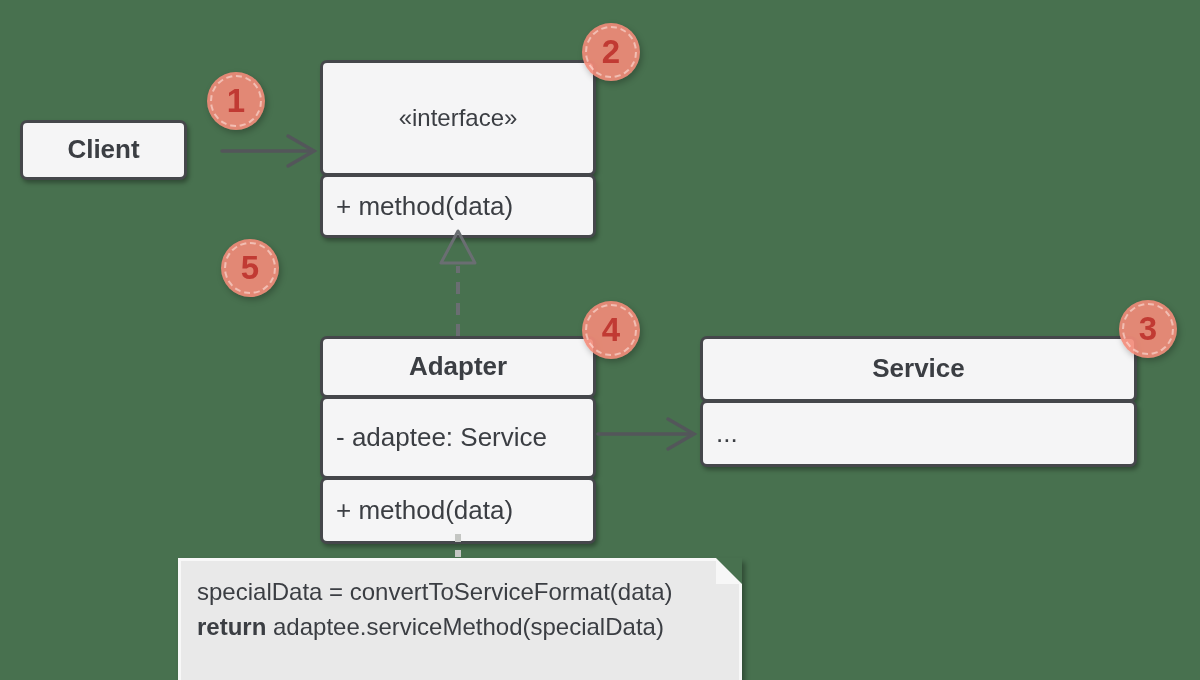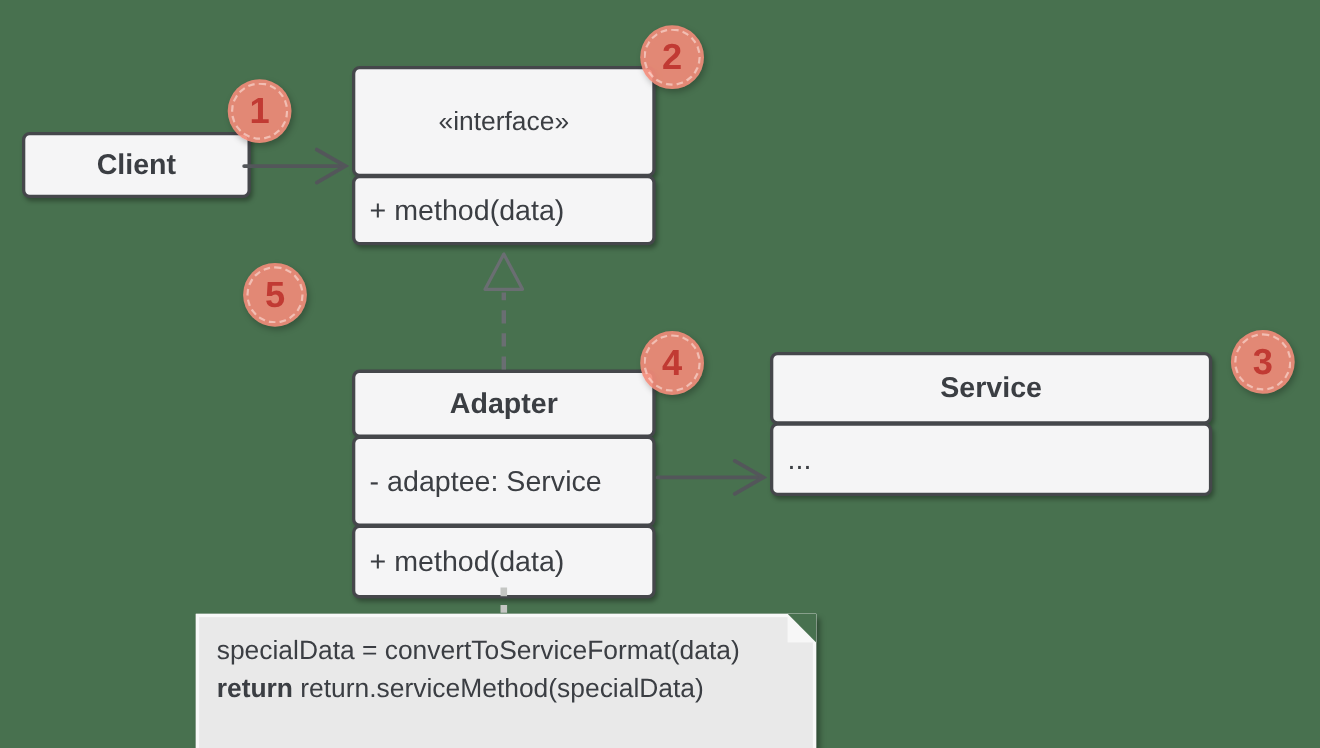--- a/index.html
+++ b/index.html
@@ -126,52 +126,52 @@
 
     <line class="solid-line" x1="598" y1="434" x2="690" y2="434"></line>
     <polyline class="chevron" points="668,419 694,434 668,449"></polyline>
 
     <line class="dash-line" x1="458" y1="336" x2="458" y2="266"></line>
     <polygon class="triangle" points="458,231 441,263 475,263"></polygon>
 
     <line class="note-dash" x1="458" y1="534" x2="458" y2="557"></line>
   </svg>
 
-  <div class="uml-box" style="left:20px; top:120px; width:208px;">
+  <div class="uml-box" style="left:20px; top:120px; width:167px;">
     <div class="compartment head" style="height:60px">
       <div class="class-title">Client</div>
     </div>
   </div>
 
   <div class="uml-box" style="left:320px; top:60px; width:276px;">
-    <div class="compartment head" style="height:101px">
+    <div class="compartment head" style="height:116px">
       <div class="stereotype">«interface»</div>
     </div>
     <div class="compartment member" style="height:64px">+ method(data)</div>
   </div>
 
   <div class="uml-box" style="left:320px; top:336px; width:276px;">
     <div class="compartment head" style="height:62px">
       <div class="class-title">Adapter</div>
     </div>
     <div class="compartment member" style="height:83px">- adaptee: Service</div>
     <div class="compartment member" style="height:67px">+ method(data)</div>
   </div>
 
-  <div class="uml-box" style="left:700px; top:320px; width:402px;">
+  <div class="uml-box" style="left:700px; top:336px; width:437px;">
     <div class="compartment head" style="height:66px">
       <div class="class-title">Service</div>
     </div>
     <div class="compartment member" style="height:67px">...</div>
   </div>
 
   <div class="note">
     <div class="note-fold"></div>
     <div>specialData = convertToServiceFormat(data)</div>
-    <div><span class="kw">return</span><span> return.serviceMethod(specialData)</span></div>
+    <div><span class="kw">return</span><span> adaptee.serviceMethod(specialData)</span></div>
   </div>
 
   <div class="badge" style="left:207px; top:72px;">1</div>
   <div class="badge" style="left:582px; top:23px;">2</div>
   <div class="badge" style="left:1119px; top:300px;">3</div>
   <div class="badge" style="left:582px; top:301px;">4</div>
   <div class="badge" style="left:221px; top:239px;">5</div>
 
 </div>
 

